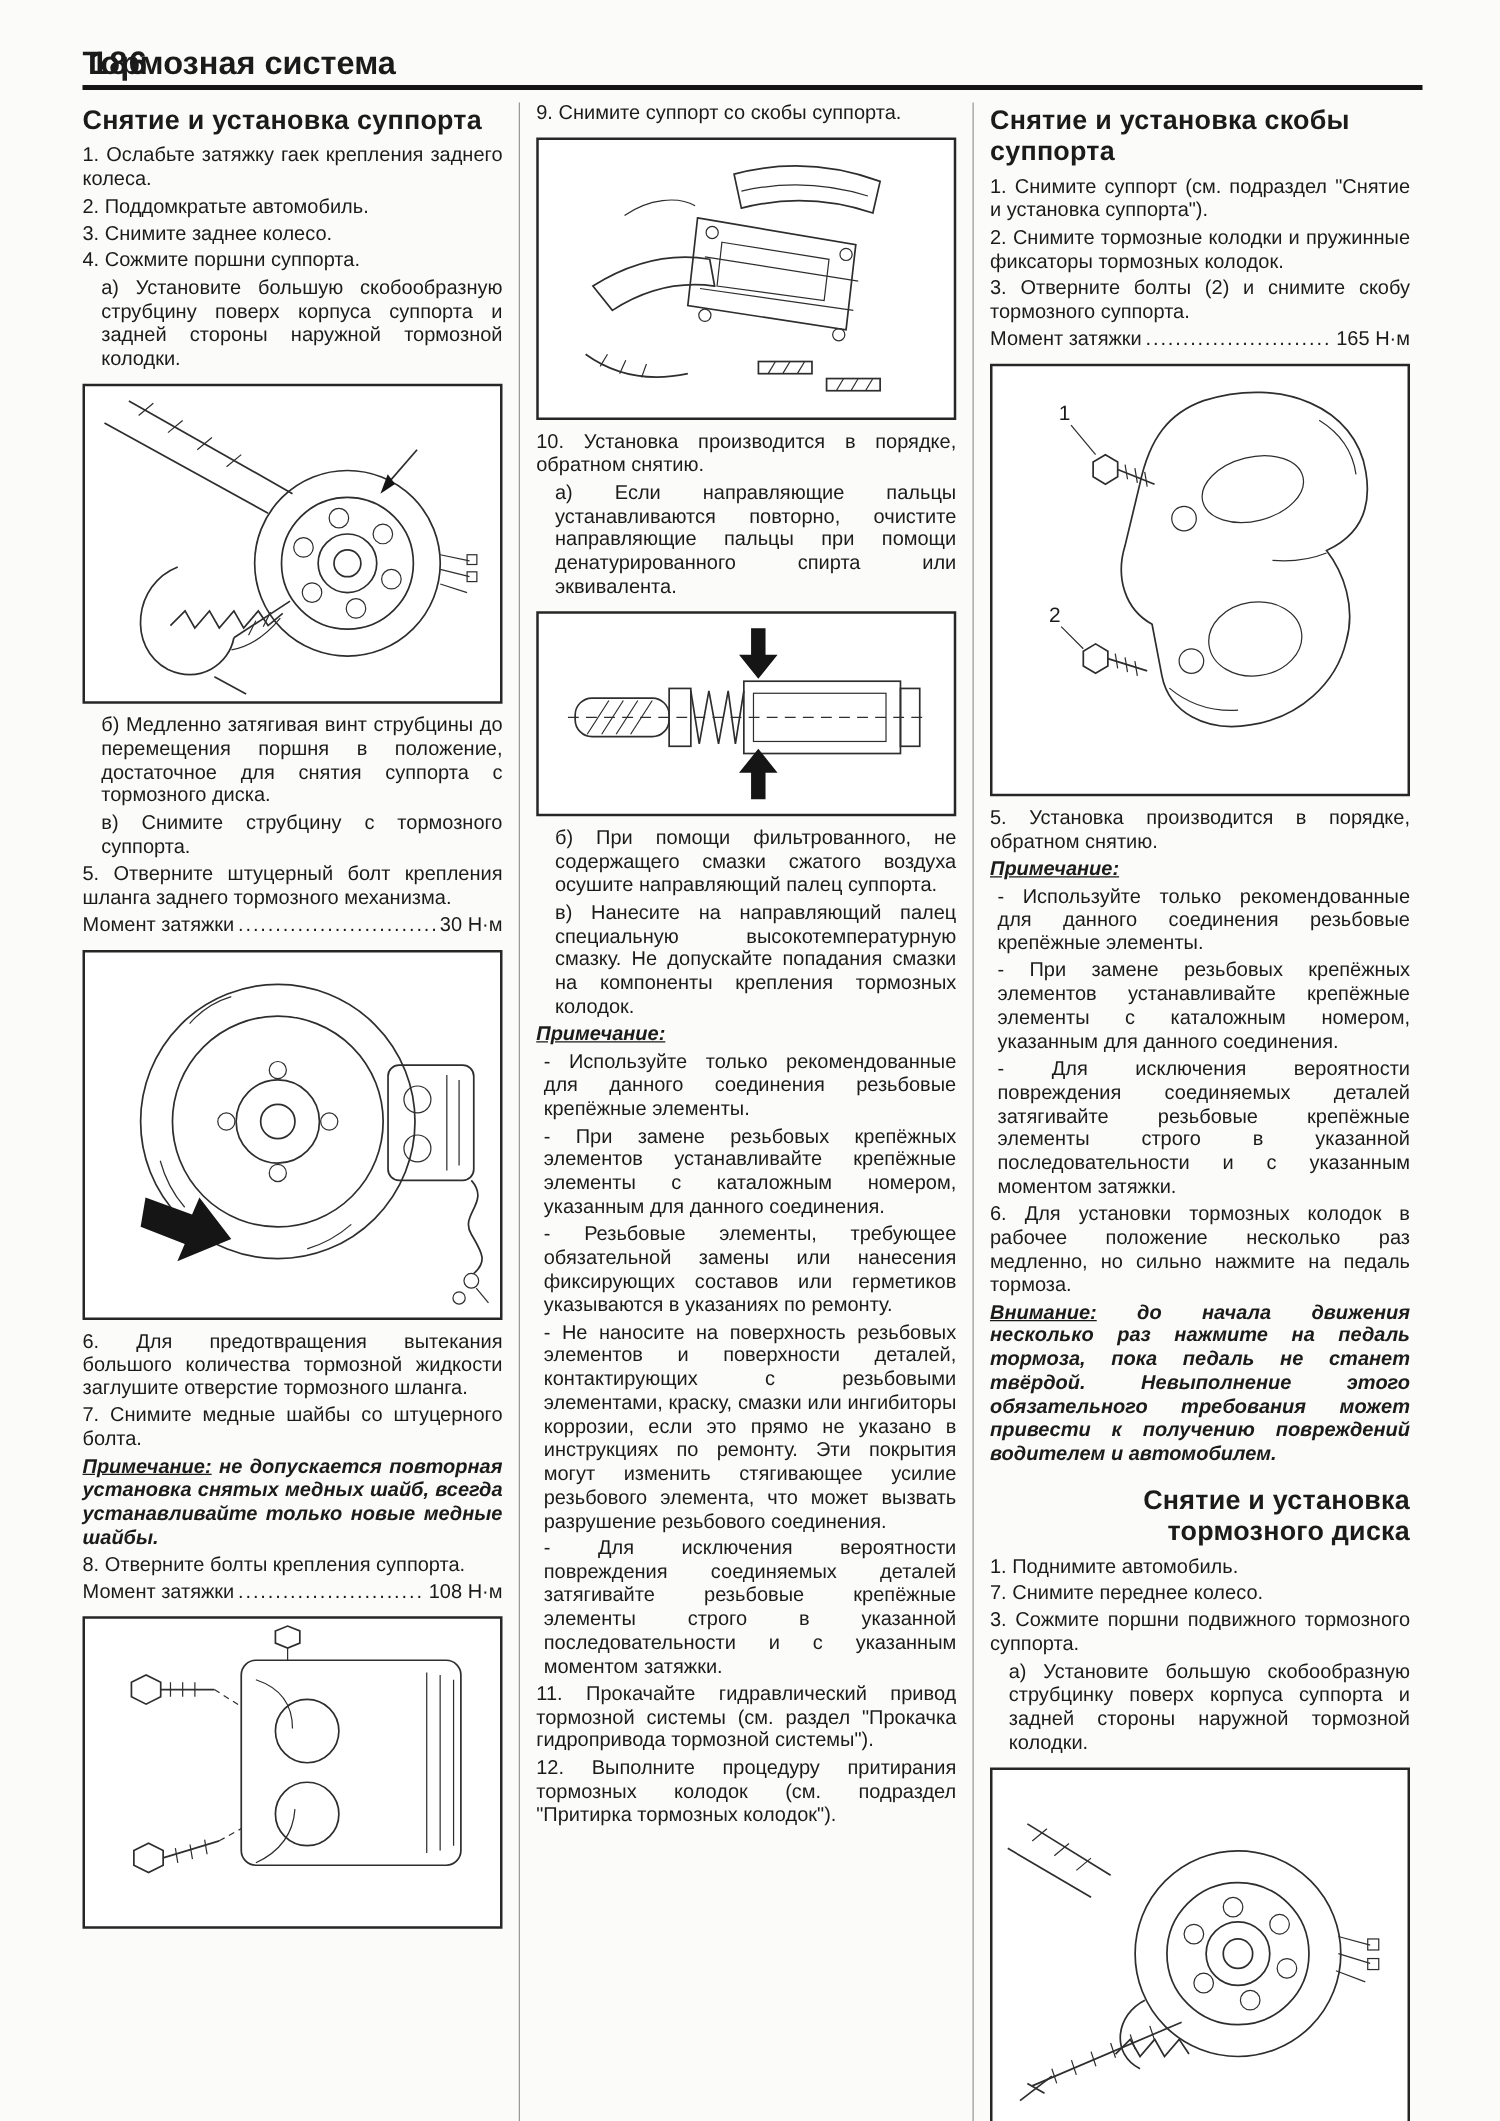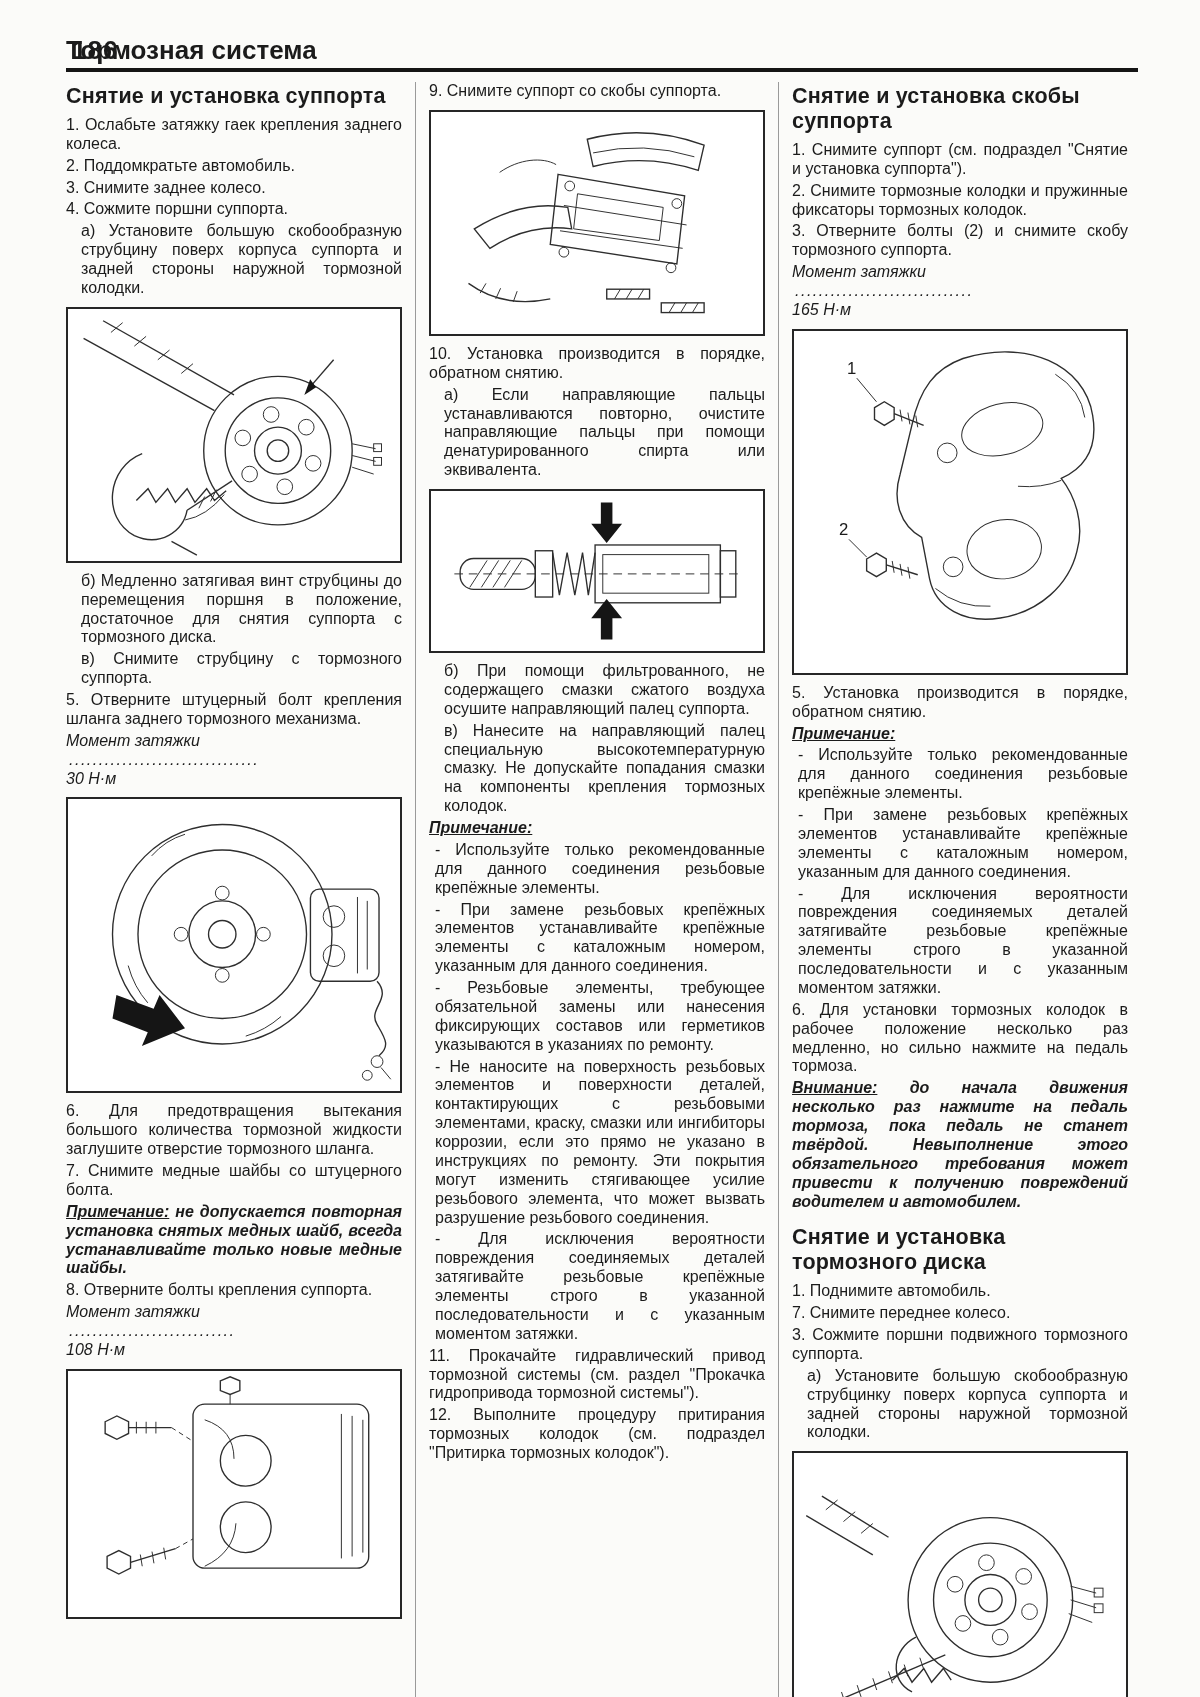--- a/index.html
+++ b/index.html
@@ -13,22 +13,22 @@
   .sheet{box-sizing:border-box;width:1200px;height:1697px;padding:24px 62px 0 66px;}
   .hdr{position:relative;height:44px;border-bottom:4px solid #151515;}
   .pagenum{position:absolute;left:6px;bottom:2px;font-weight:bold;font-size:26px;letter-spacing:1px;}
   .ptitle{position:absolute;left:0;right:0;bottom:2px;font-weight:bold;font-size:26px;}
   .cols{display:flex;margin-top:10px;}
   .col{width:336px;flex:none;}
   .col + .col{margin-left:13px;border-left:1px solid #9a9a9a;padding-left:13px;}
   p{margin:0 0 3px;text-align:justify;}
   .sub{padding-left:15px;}
   .h1{font-size:21.5px;font-weight:bold;line-height:1.16;margin:2px 0 7px;letter-spacing:.2px;}
-  .h1.mt{margin-top:14px;}
-  .torque{display:flex;font-style:italic;margin:3px 0 6px;white-space:nowrap;flex-direction:column;}
+  .h1.mt{margin-top:14px;text-align:right;}
+  .torque{display:flex;margin:3px 0 6px;white-space:nowrap;}
   .torque .dots{flex:1;overflow:hidden;letter-spacing:1.5px;margin:0 3px;}
   .note{font-style:italic;font-weight:bold;}
   .lbl-u{text-decoration:underline;}
   .notes p{padding-left:6px;}
   .fig{border:2px solid #262626;background:#fff;margin:9px 0 9px;}
   .fig svg{display:block;width:100%;}
   .ln{stroke:#2e2e2e;stroke-width:1.4;fill:none;}
   .thin{stroke:#2e2e2e;stroke-width:1;fill:none;}
   .blk{fill:#151515;stroke:none;}
   .fig text{font-family:"Liberation Sans",sans-serif;font-size:17px;fill:#1b1b1b;}

